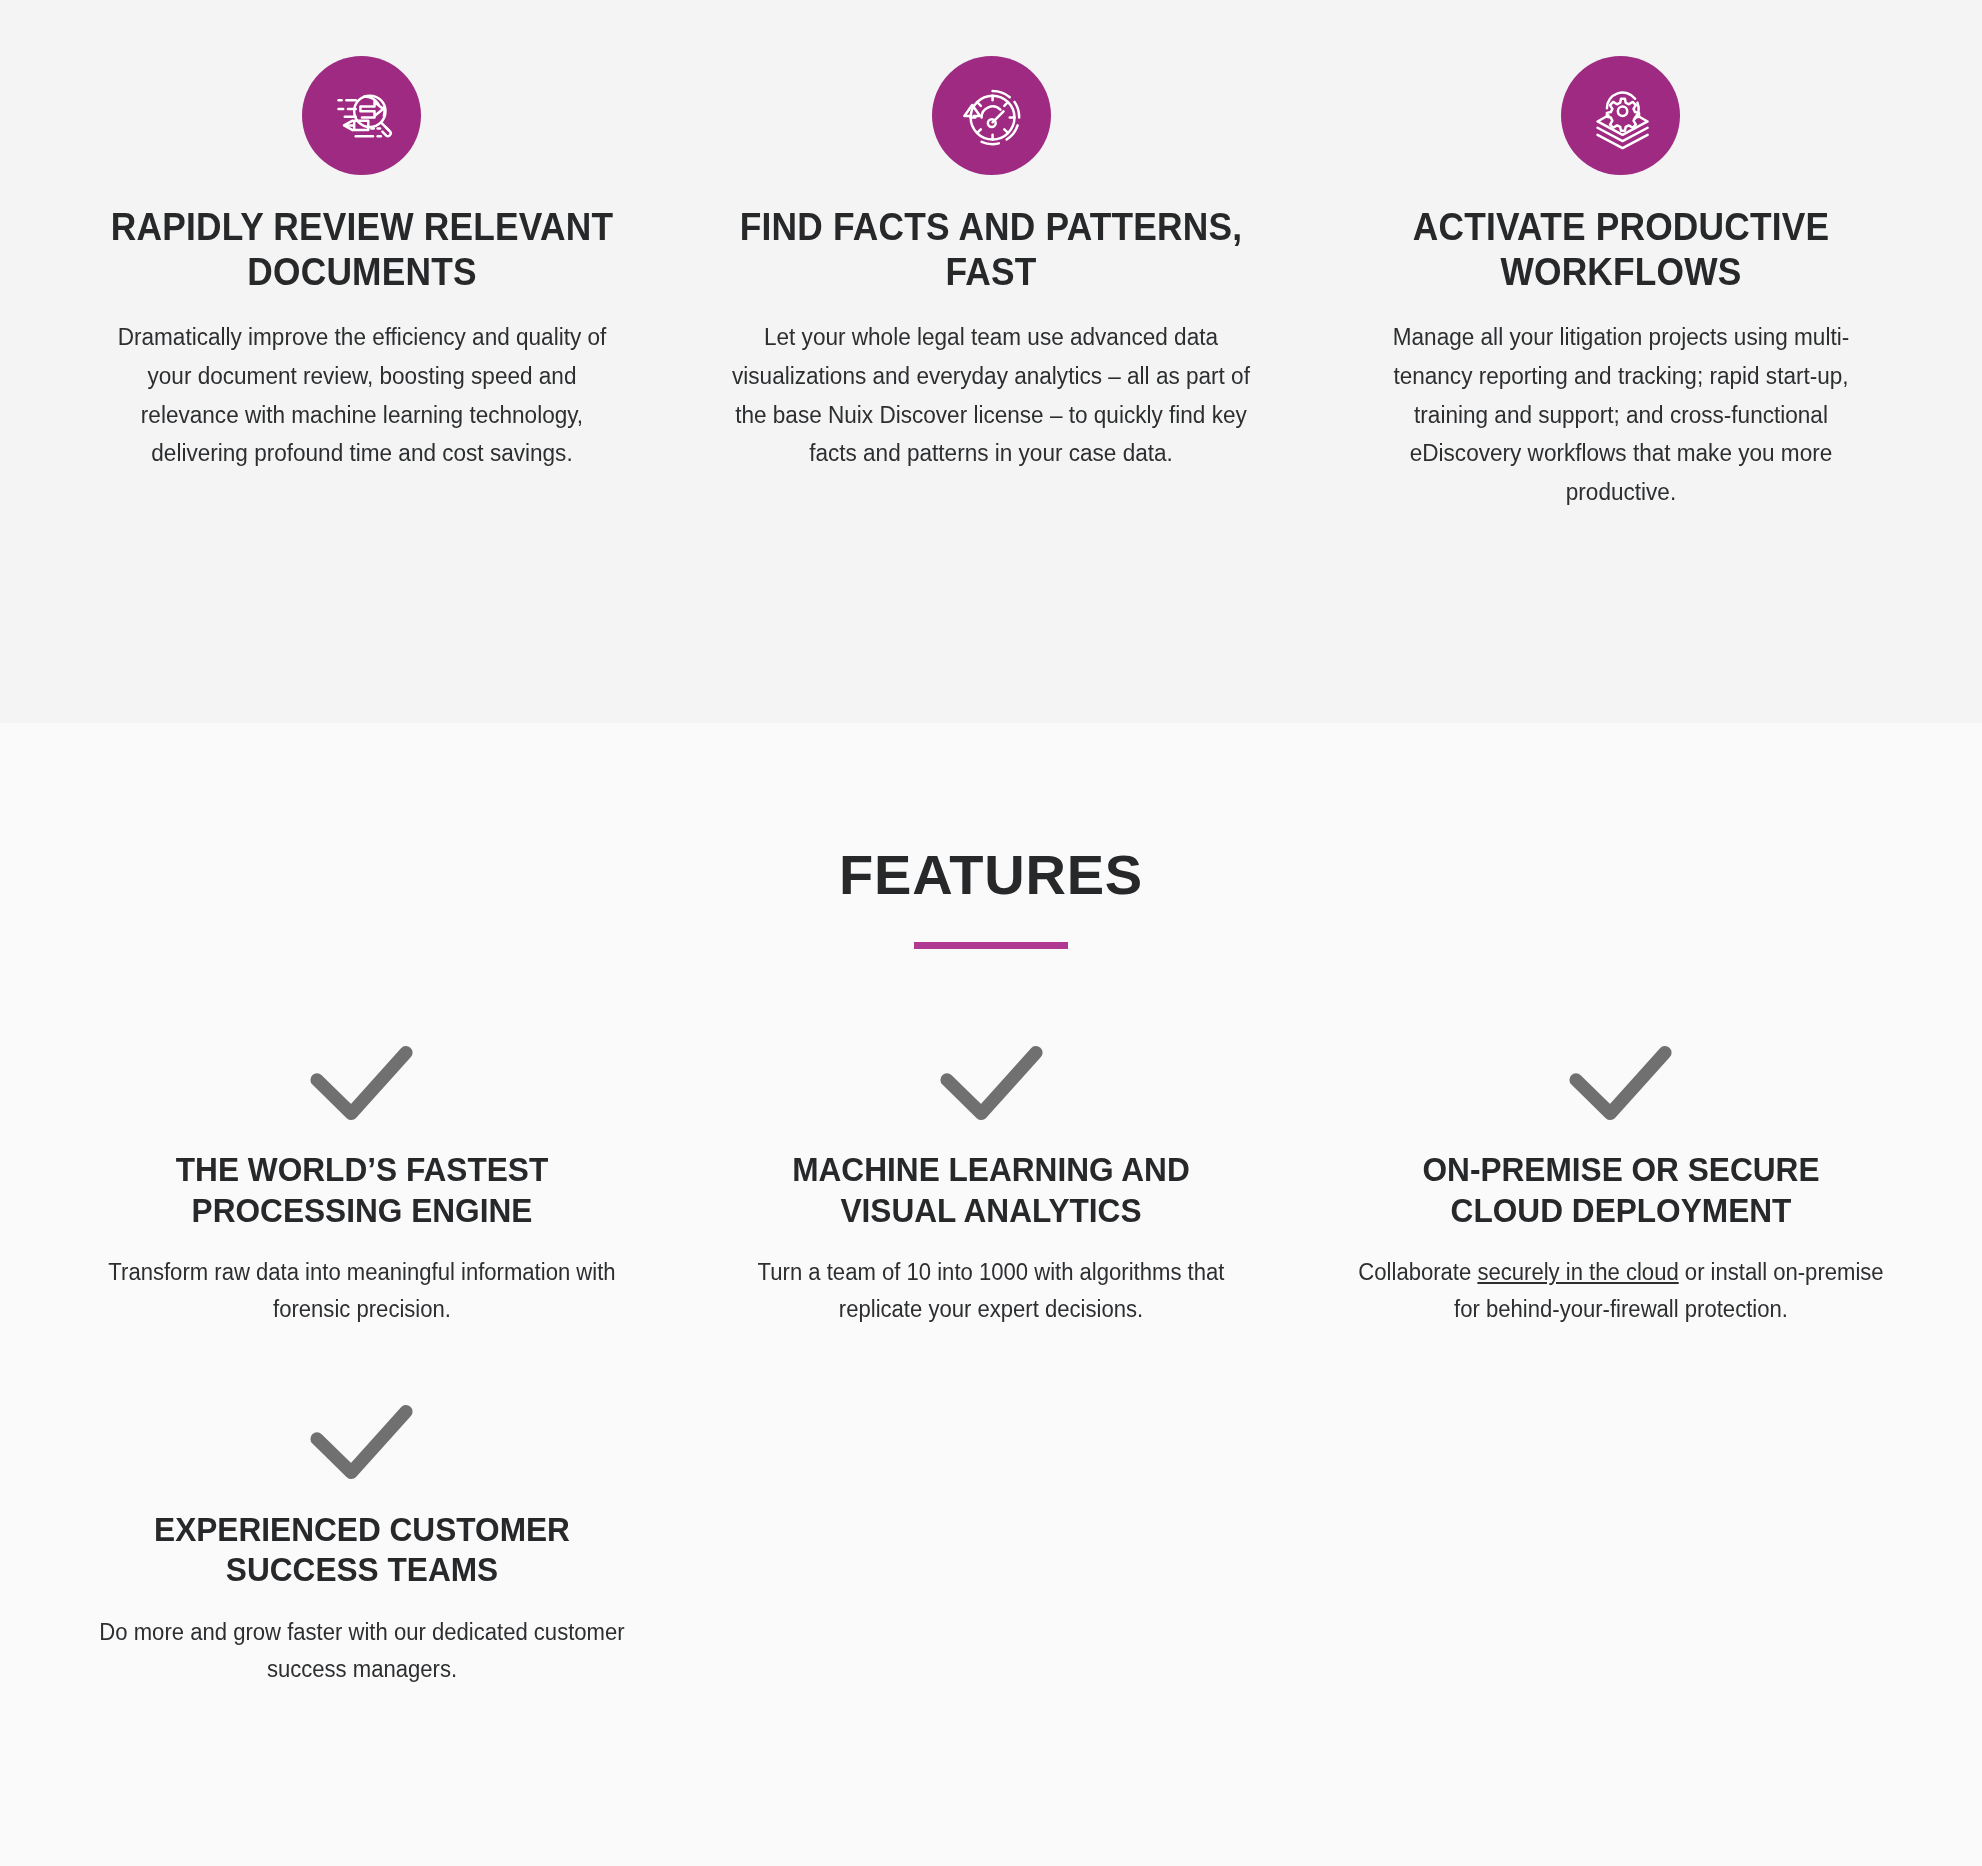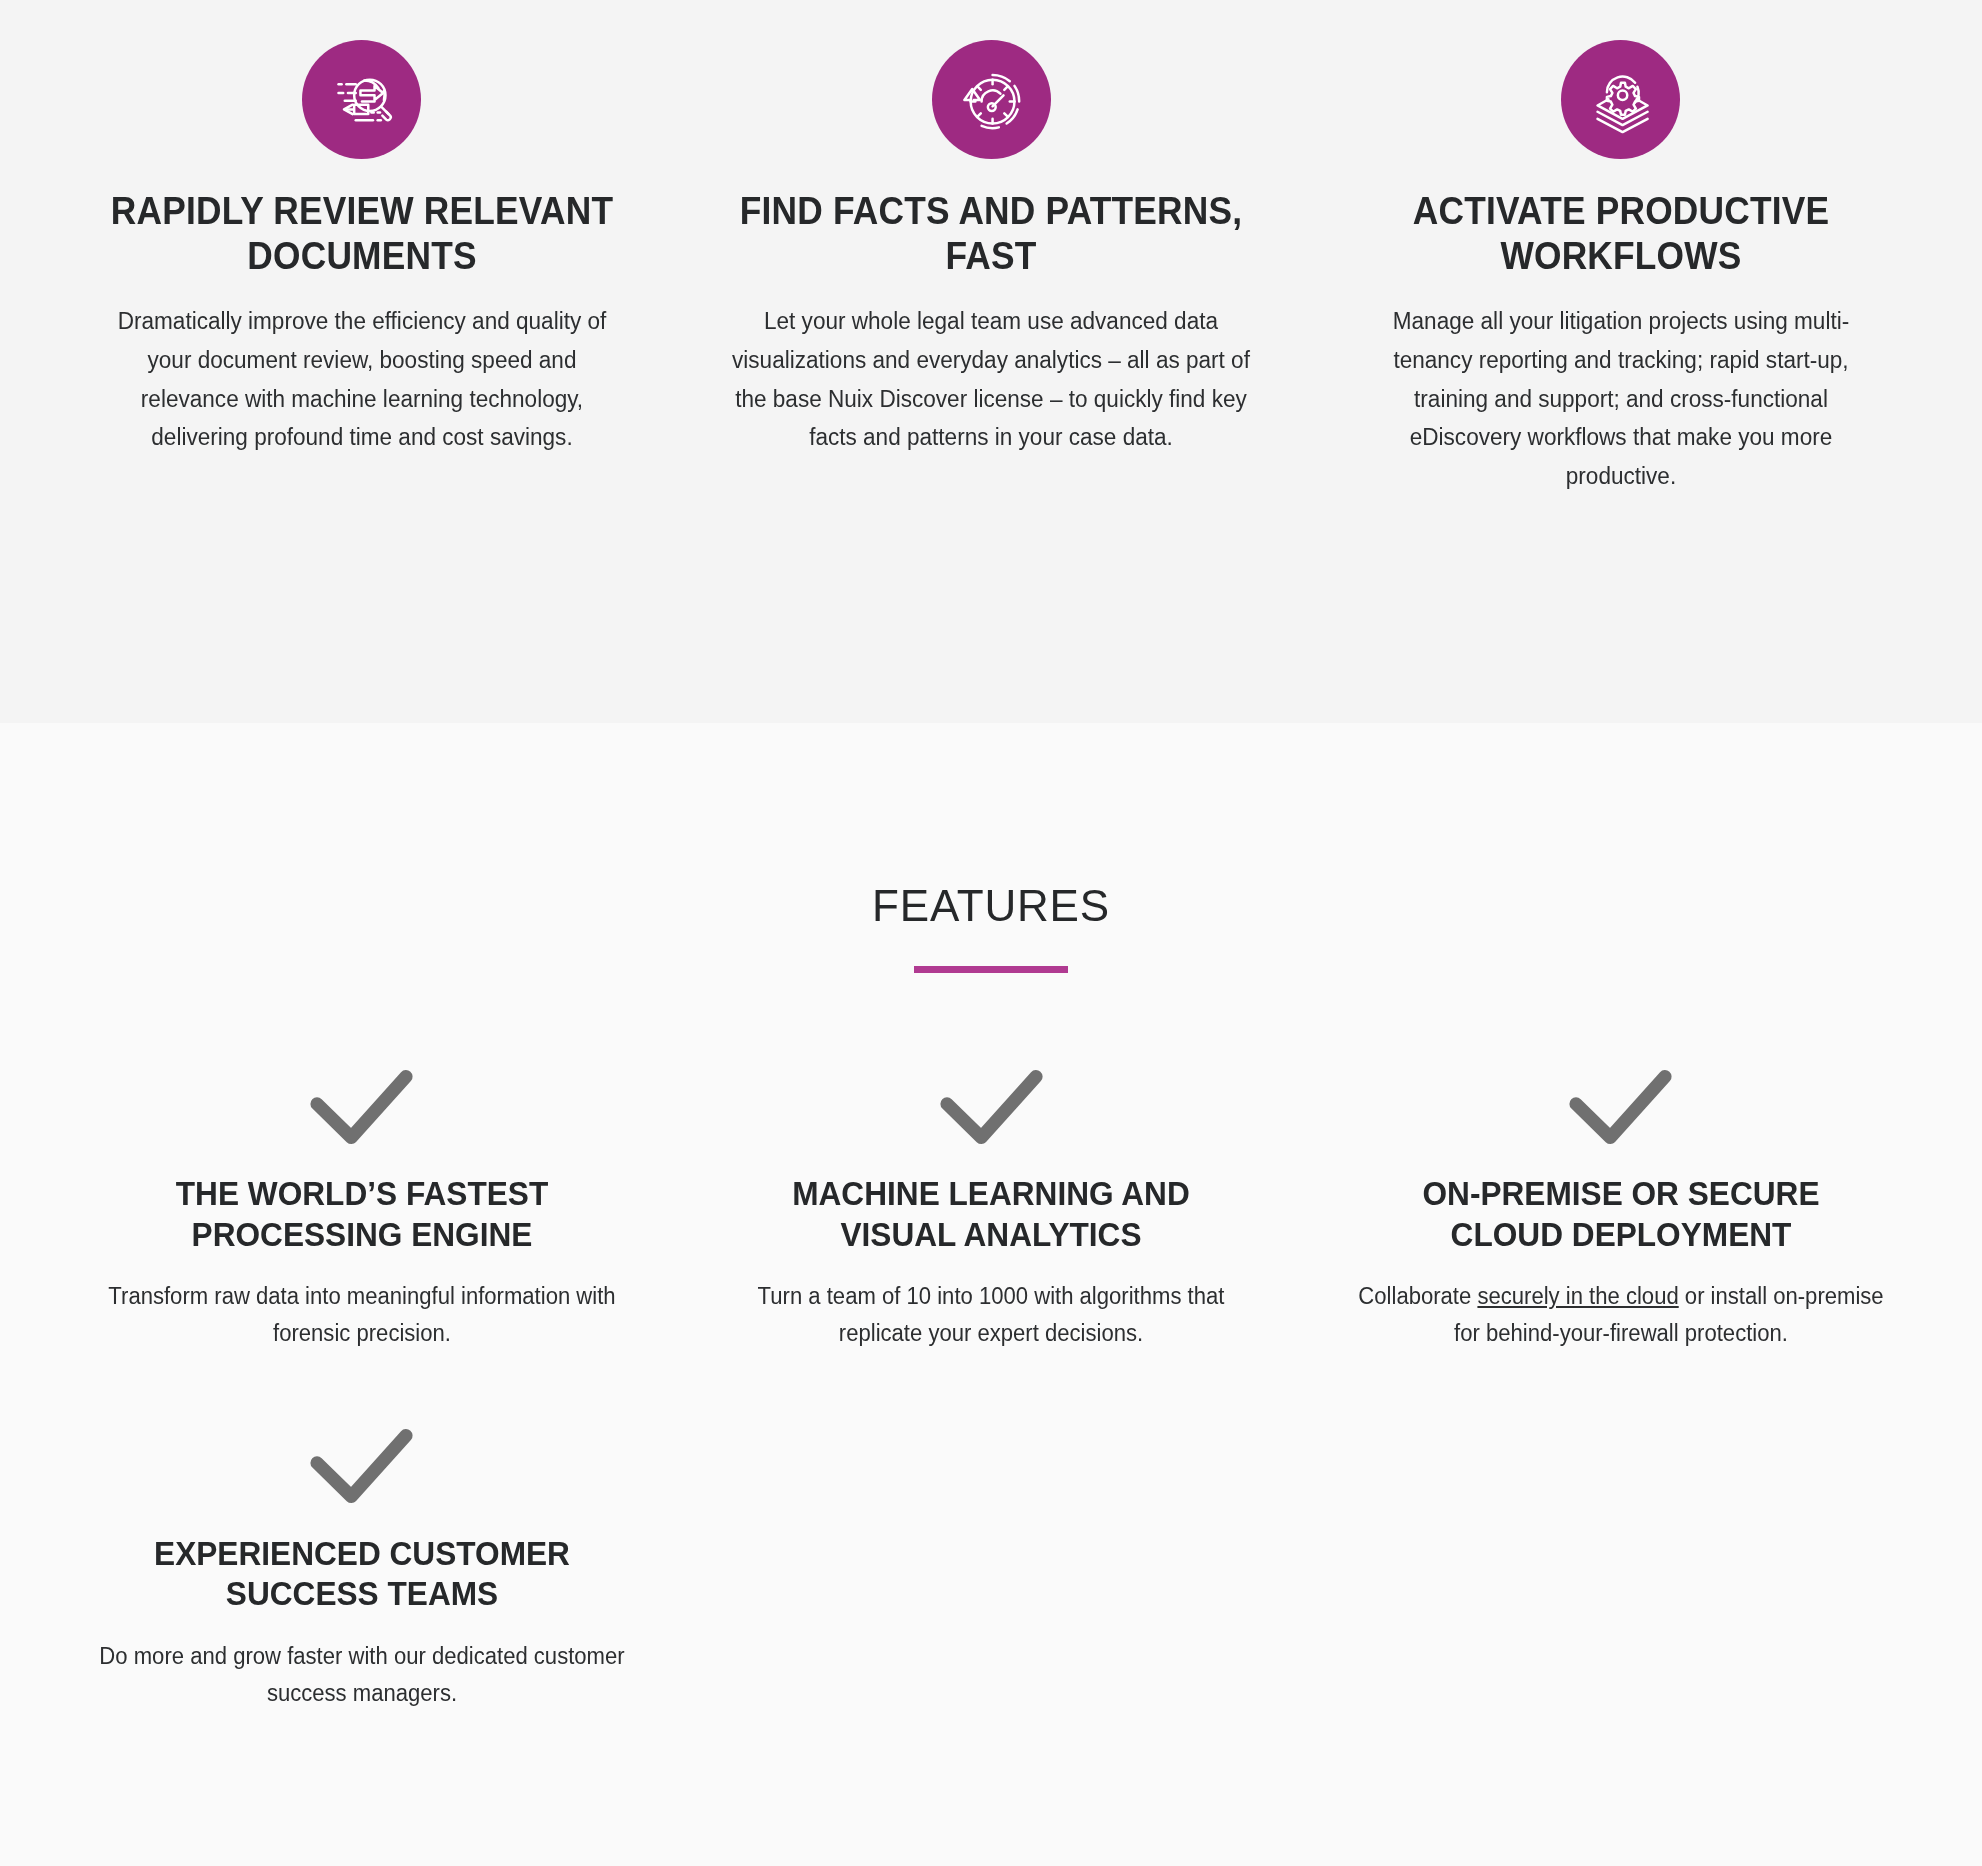--- a/index.html
+++ b/index.html
@@ -8,21 +8,21 @@
     height: 1866px;
     font-family: "Liberation Sans", sans-serif;
     background: #fafafa;
   }
   .page { width: 1982px; height: 1866px; position: relative; overflow: hidden; }
 
   
   .benefits-section {
     background: #f4f4f4;
     height: 723px;
-    padding-top: 40px;
+    padding-top: 56px;
     display: flex;
     justify-content: center;
   }
   .benefits-grid {
     width: 1807px;
     display: flex;
     justify-content: space-between;
   }
   .benefit-col {
     width: 548px;
@@ -65,26 +65,25 @@
   
   .features-section {
     background: #fafafa;
     height: 1144px;
     padding-top: 119px;
     display: flex;
     flex-direction: column;
     align-items: center;
   }
   .features-heading {
-    font-size: 44px;
-    font-weight: normal;
+    font-size: 56px;
+    font-weight: bold;
     letter-spacing: 0.8px;
     color: #26282a;
     text-transform: uppercase;
-    margin-top: 39px;
   }
   .features-rule {
     width: 154px;
     height: 7px;
     background: #b03a91;
     margin-top: 35px;
     margin-bottom: 0;
   }
   .features-grid {
     width: 1807px;

